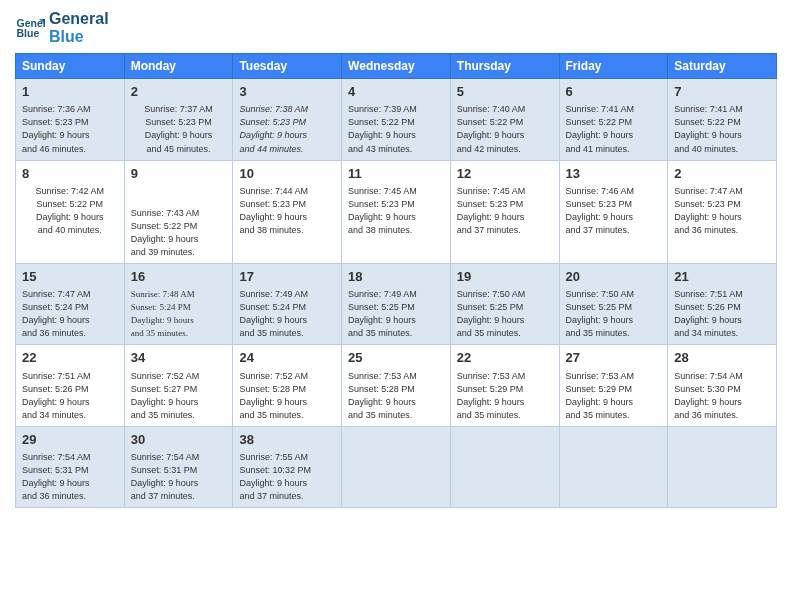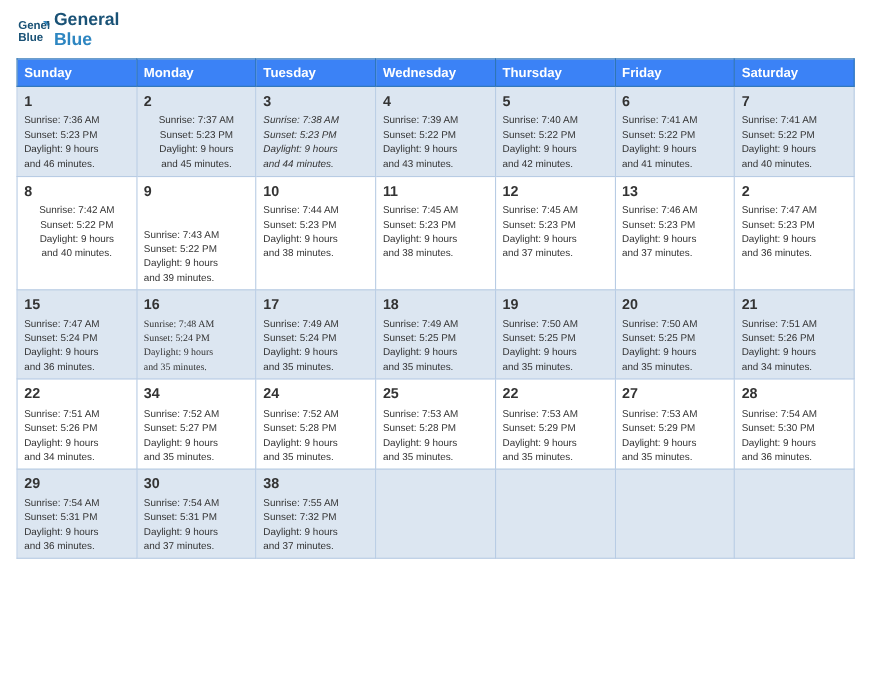--- a/index.html
+++ b/index.html
@@ -337,21 +337,21 @@
           <td>
             <span class="day-num">30</span>
             <div class="cell-info" style="white-space: pre-line;">Sunrise: 7:54 AM
 Sunset: 5:31 PM
 Daylight: 9 hours
 and 37 minutes.</div>
           </td>
           <td>
             <span class="day-num">38</span>
             <div class="cell-info" style="white-space: pre-line;">Sunrise: 7:55 AM
-Sunset: 7:32 PM
+Sunset: 10:32 PM
 Daylight: 9 hours
 and 37 minutes.</div>
           </td>
           <td></td>
           <td></td>
           <td></td>
           <td></td>
         </tr>
       </tbody>
   </table>

